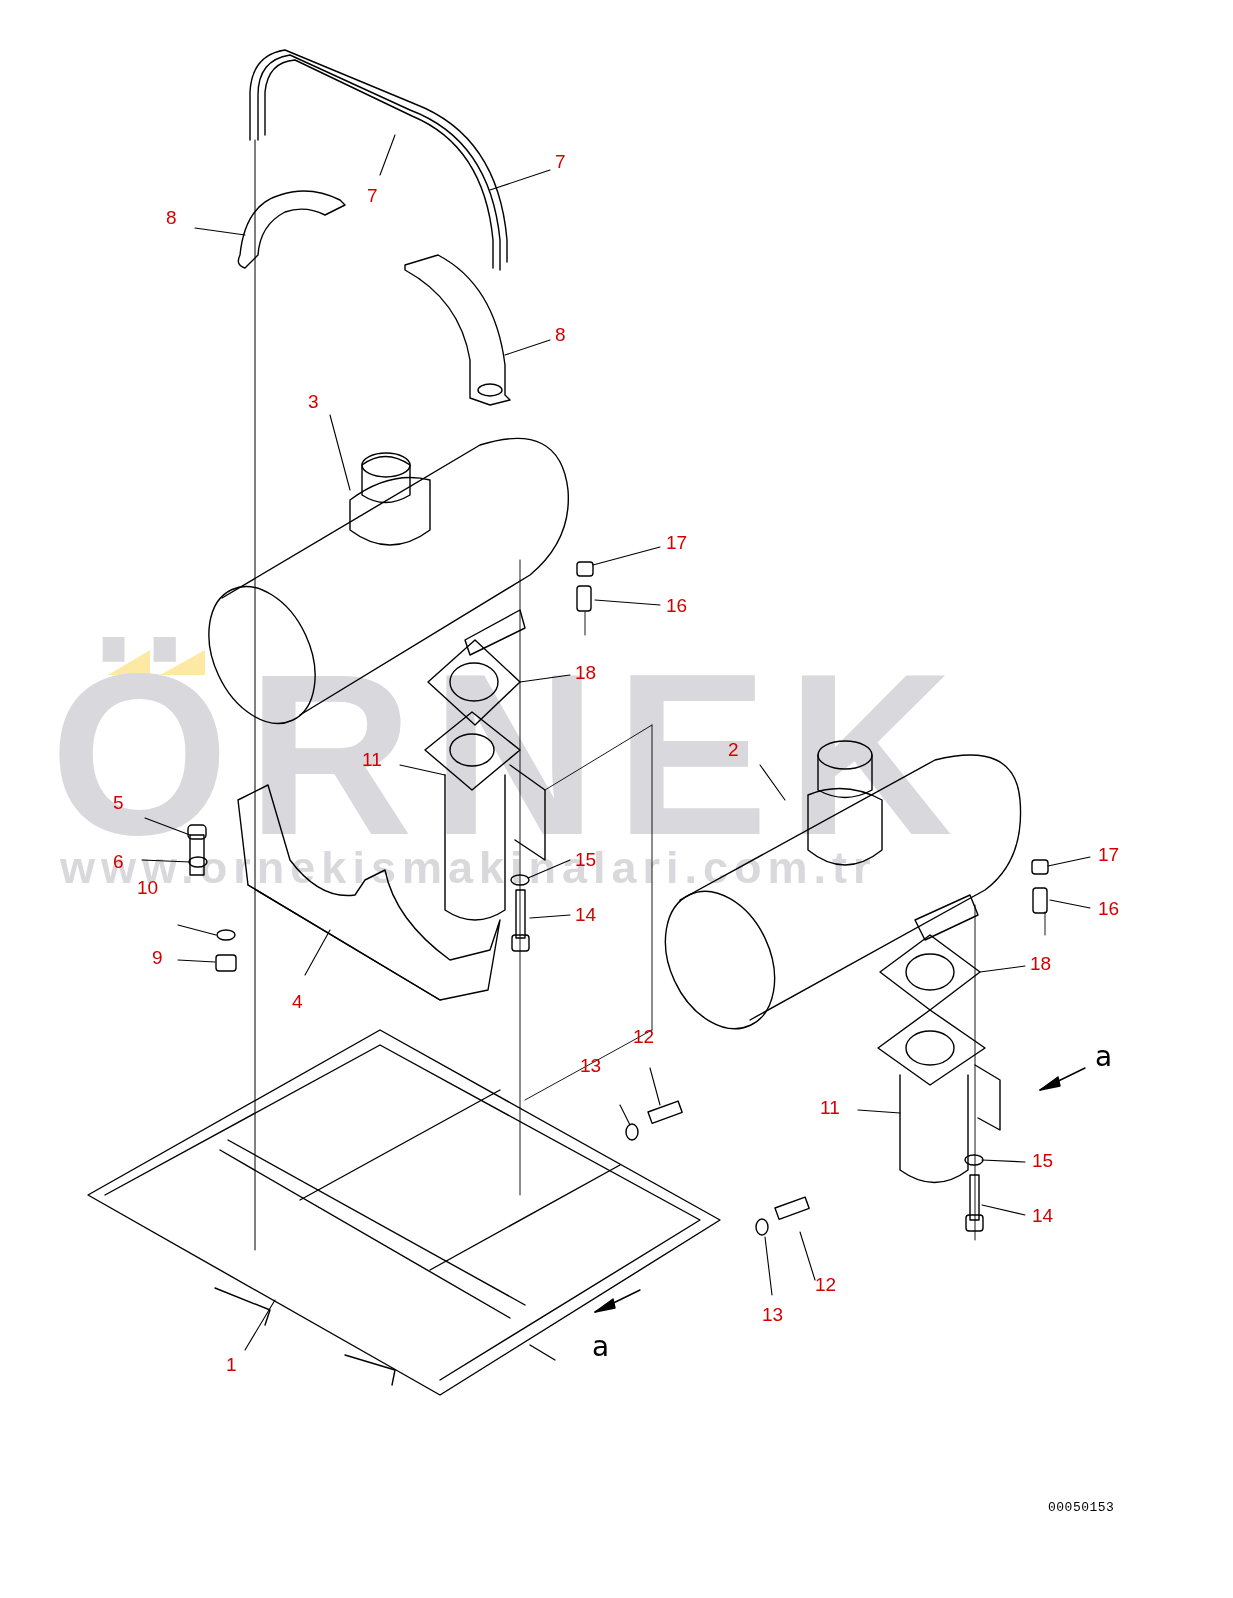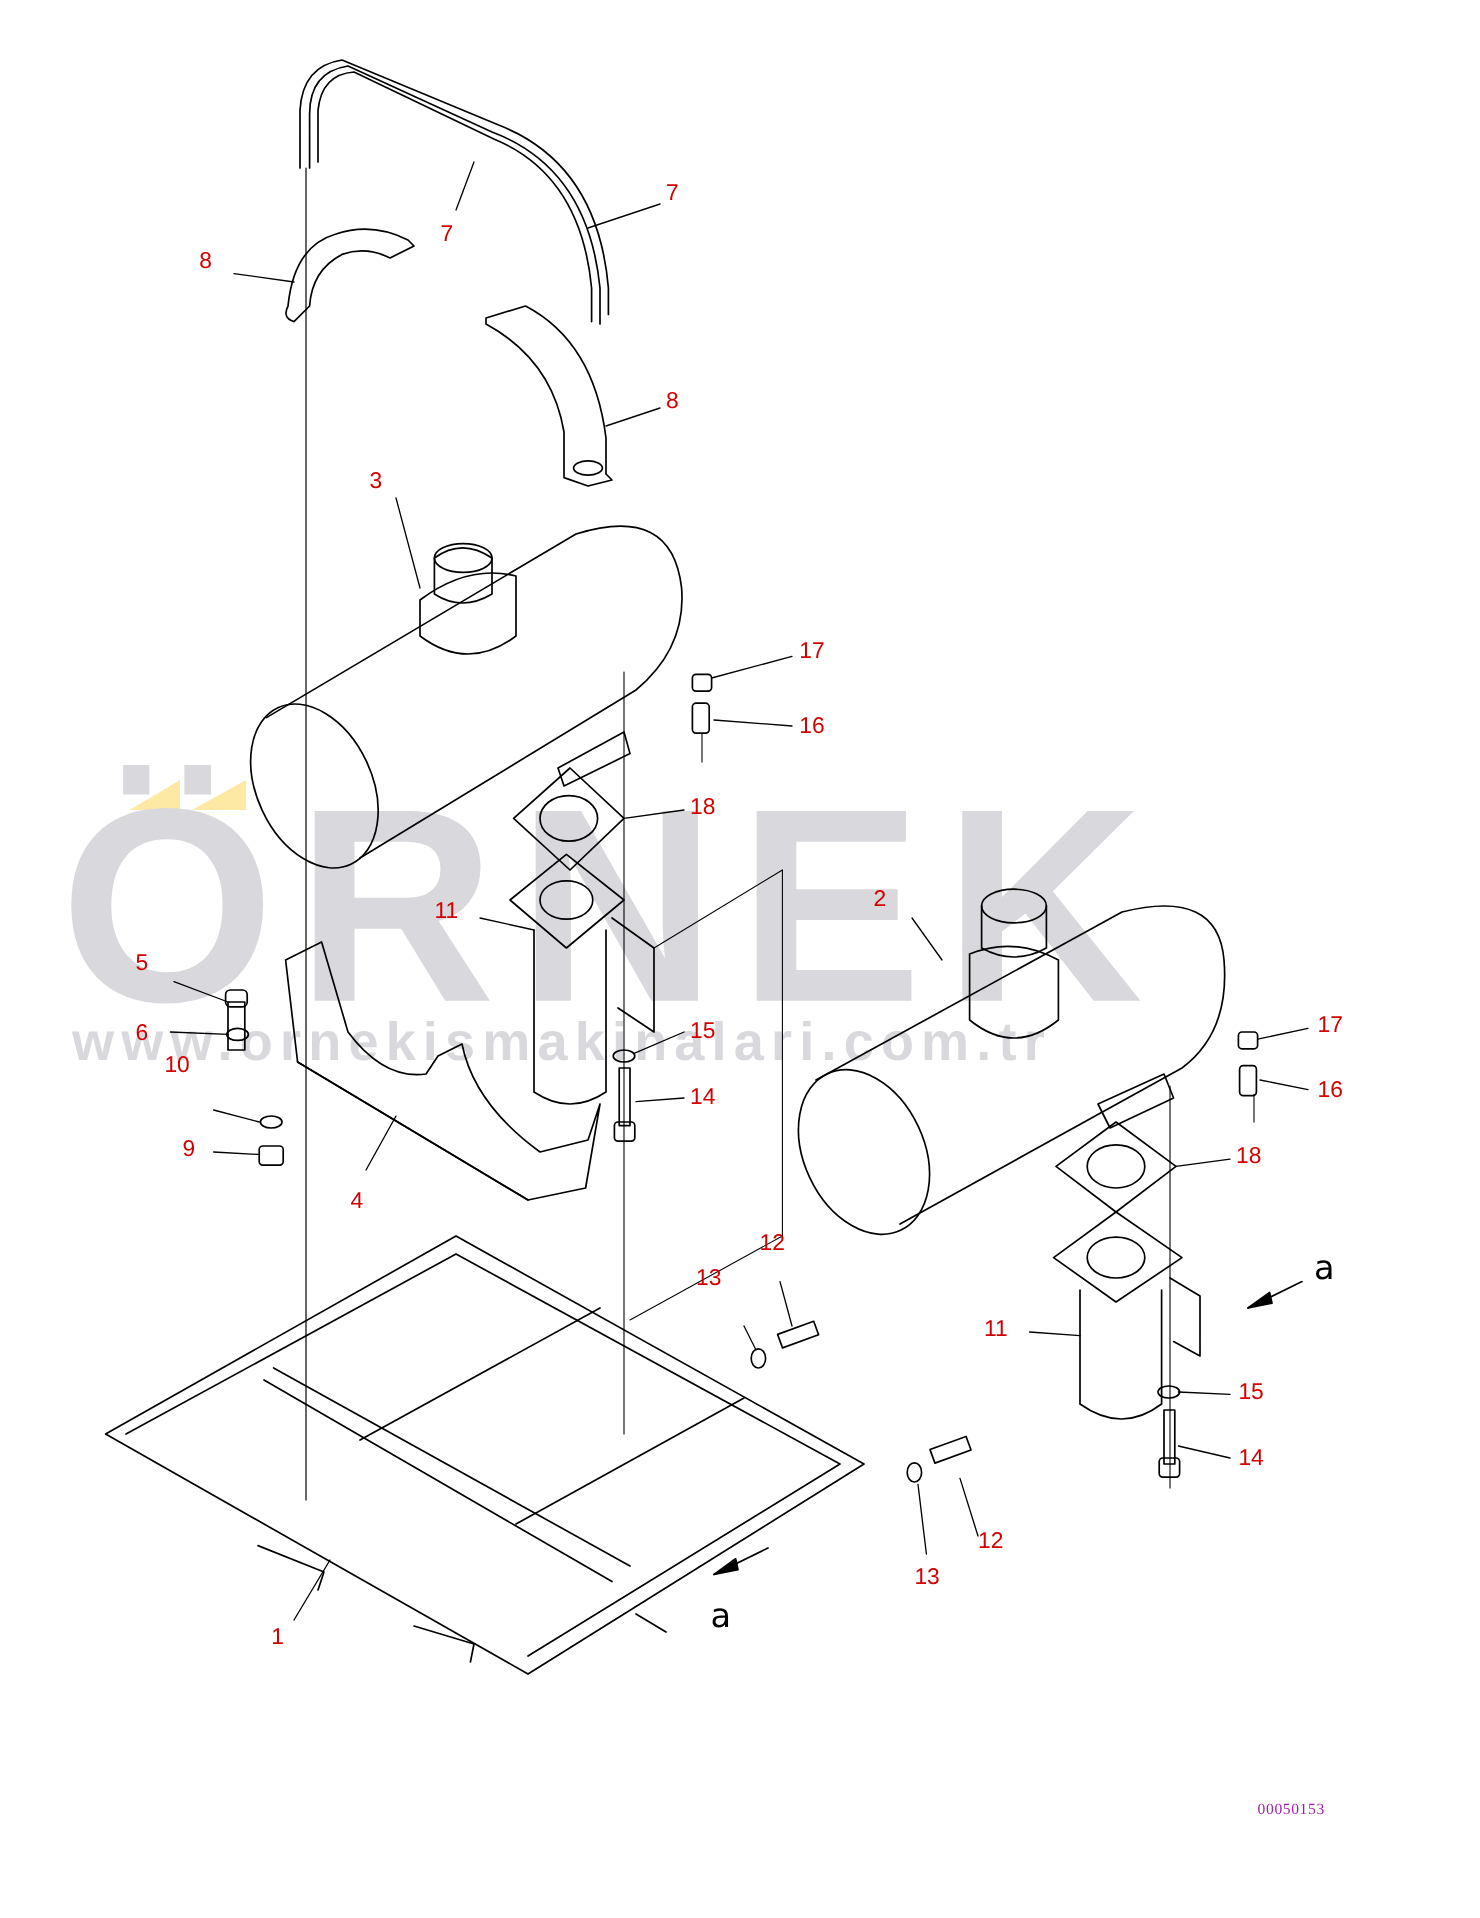--- a/index.html
+++ b/index.html
@@ -1,20 +1,20 @@
 <!DOCTYPE html>
 <html><head>
 <meta charset="utf-8">
 <style>
   html,body{margin:0;padding:0;background:#fff;}
   body{width:1233px;height:1598px;position:relative;overflow:hidden;font-family:"Liberation Sans",sans-serif;}
   #wm{position:absolute;left:0;top:0;width:1176px;height:1598px;pointer-events:none;}
   #drawing{position:absolute;left:0;top:0;}
   .callout{position:absolute;color:#d40000;font-size:19px;font-family:"Liberation Sans",sans-serif;line-height:1;white-space:nowrap;}
-  .refnum{position:absolute;left:1048px;top:1500px;font-family:Liberation Serif, serif;font-size:13px;color:#a21caf;letter-spacing:0.5px;}
+  .refnum{position:absolute;left:1048px;top:1500px;font-family:Liberation Mono, monospace;font-size:13px;color:#000000;letter-spacing:0.5px;}
   .view-letter{position:absolute;font-family:"DejaVu Sans",sans-serif;font-size:28px;color:#000;}
   .wm-word{position:absolute;font-family:"Liberation Sans",sans-serif;font-weight:bold;color:#d9d8dc;}
 </style>
 </head>
 <body>
 
 <div id="wm">
   <svg width="1233" height="1598">
     <polygon points="108,675 150,675 150,650" fill="#fde9a3"></polygon>
     <polygon points="160,675 205,675 205,650" fill="#fde9a3"></polygon>

